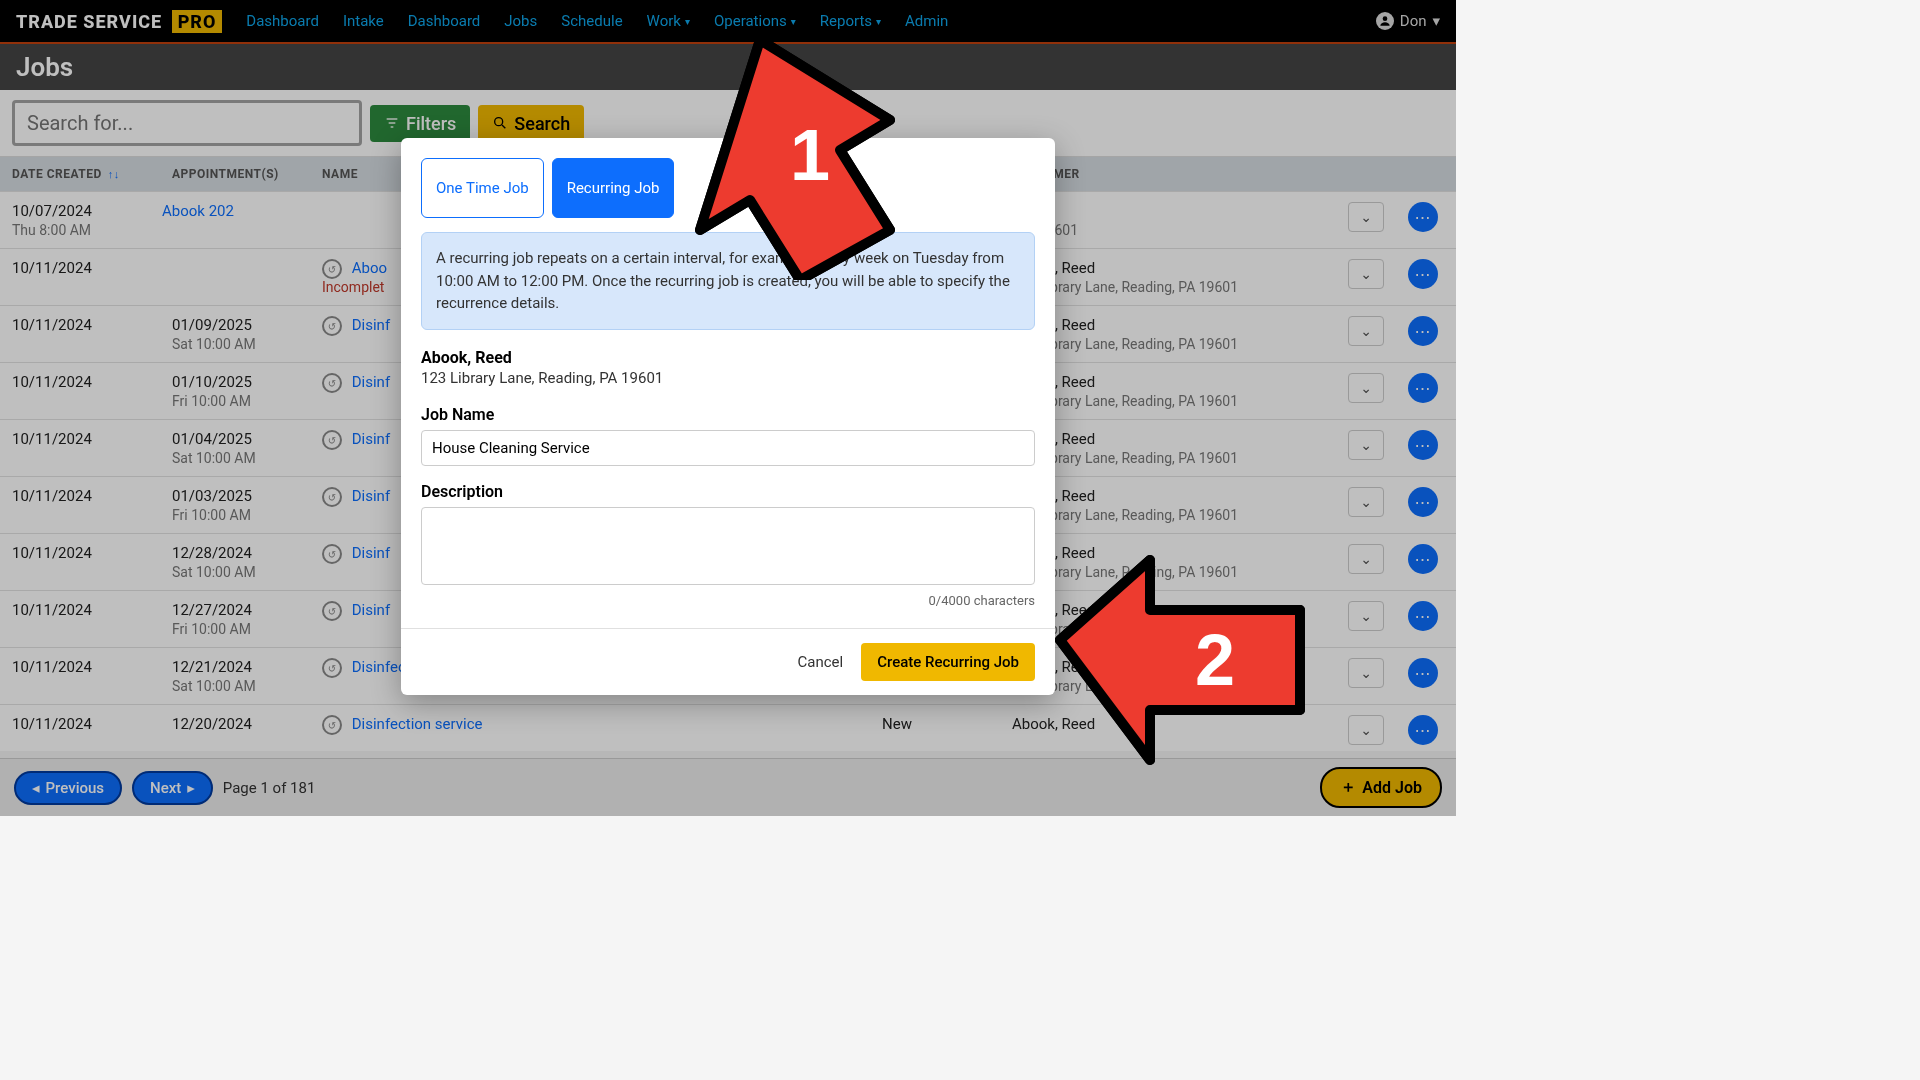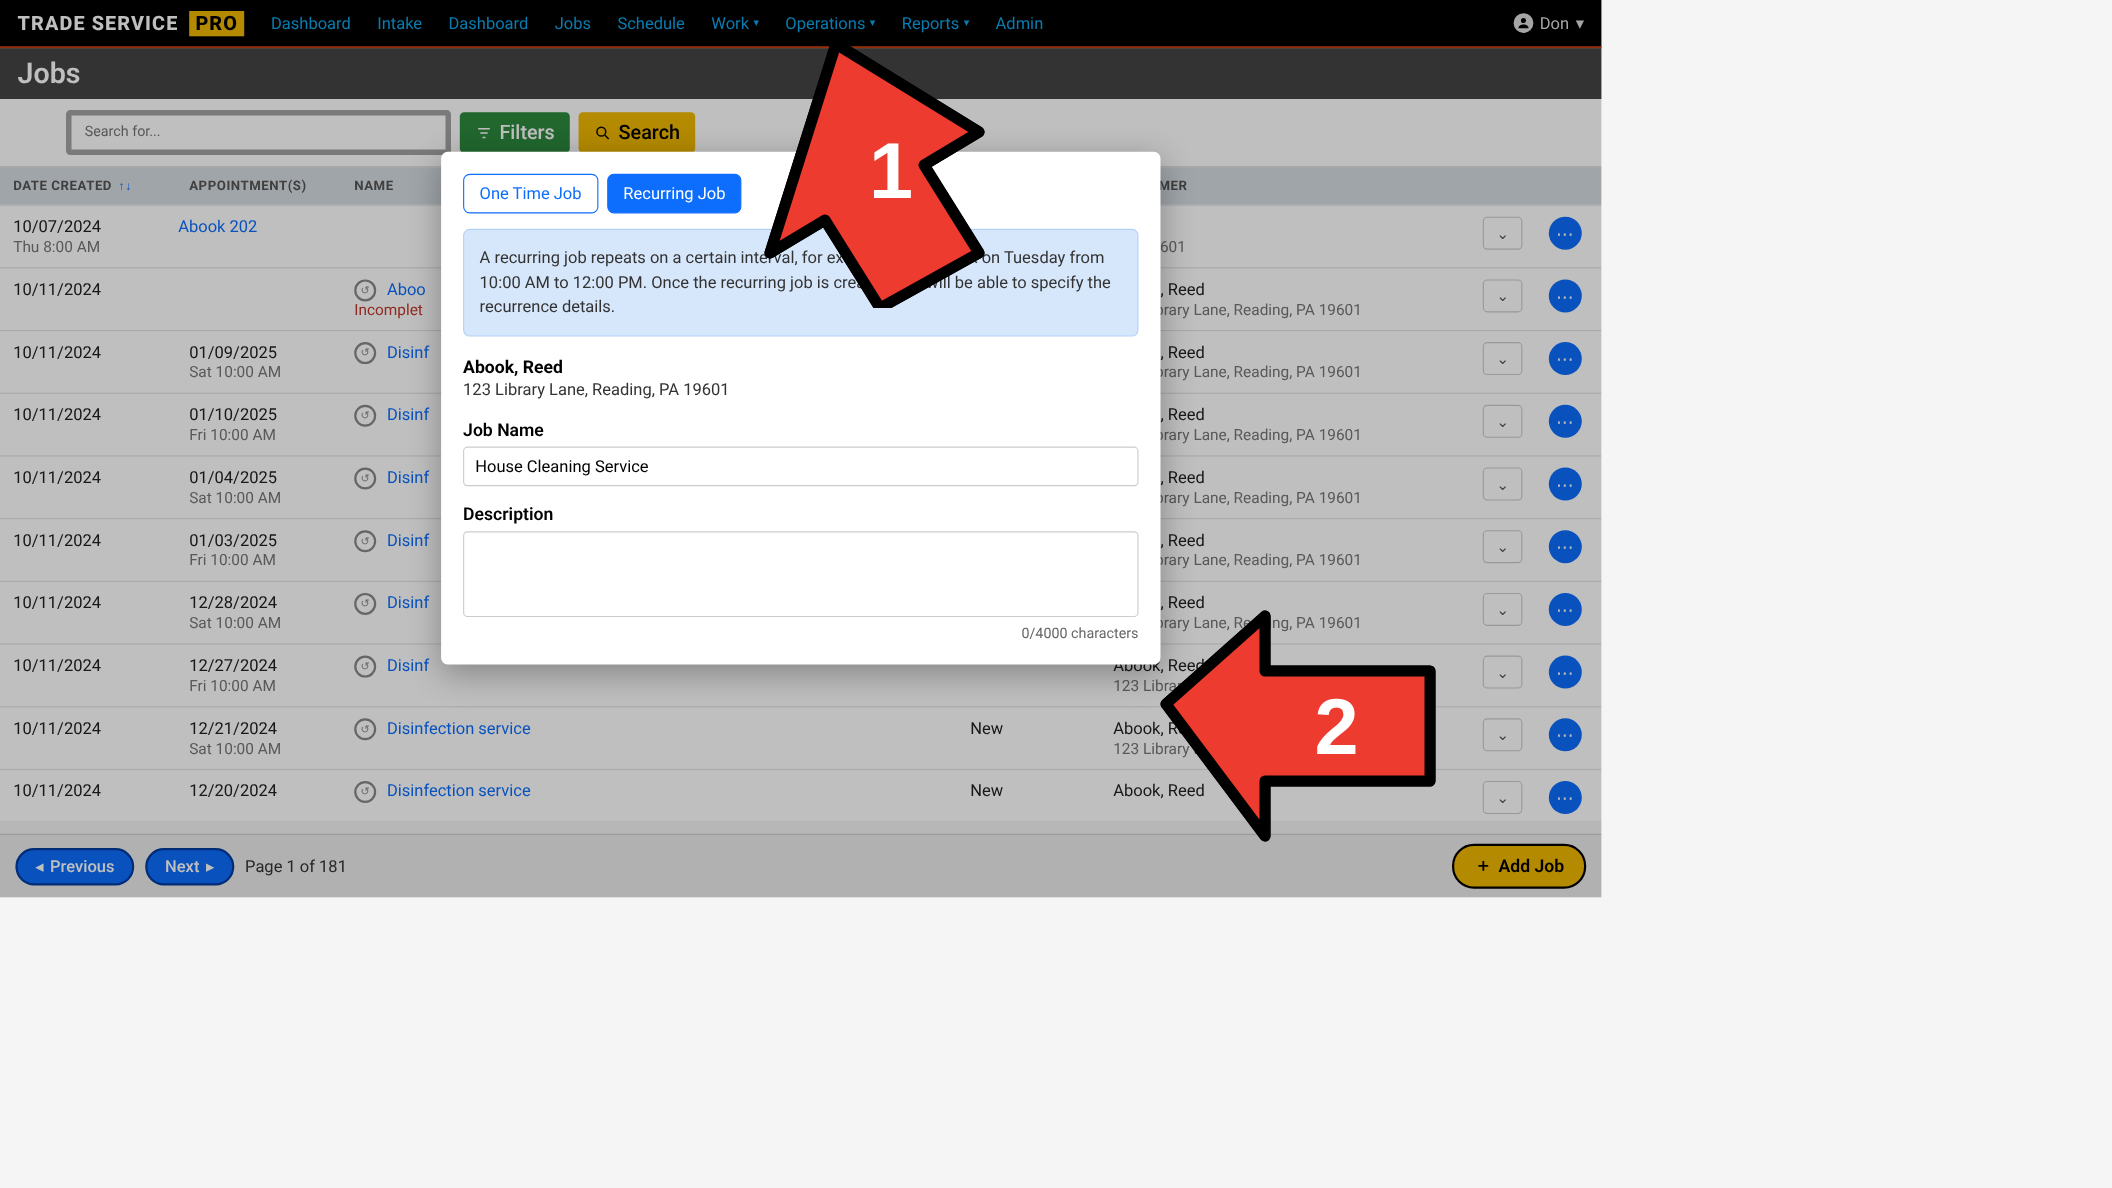--- a/index.html
+++ b/index.html
@@ -13,21 +13,21 @@
 .nav-link { color: #0ea5e9; text-decoration: none; font-size: 15px; display: flex; align-items: center; gap: 4px; }
 .nav-caret::after { content: "▾"; font-size: 10px; }
 .user-menu { color: #ddd; display: flex; align-items: center; gap: 6px; font-size: 15px; }
 .user-icon { width: 18px; height: 18px; border-radius: 50%; background: #ddd; display: inline-flex; align-items: center; justify-content: center; color: #000; font-size: 12px; }
 
 
 .subheader { background: #444; color: #fff; padding: 8px 16px; font-size: 26px; font-weight: 600; }
 
 
 .toolbar { background: #fff; padding: 10px 12px; display: flex; gap: 8px; align-items: center; border-bottom: 1px solid #ddd; }
-.search-input { flex: 0 0 350px; padding: 8px 12px; border: 5px solid #a3a3a3; border-radius: 4px; font-size: 13px; margin-left: 48px; }
+.search-input { flex: 0 0 350px; padding: 8px 12px; border: 3px solid #a3a3a3; border-radius: 4px; font-size: 20px; }
 .btn { padding: 8px 14px; border-radius: 4px; border: none; font-size: 18px; font-weight: 500; display: inline-flex; align-items: center; gap: 6px; cursor: pointer; }
 .btn-filters { background: #2d8a3e; color: #fff; }
 .btn-search { background: #f0b800; color: #000; }
 .icon-sm { width: 16px; height: 16px; }
 
 
 .table-wrap { background: #fff; }
 .thead { display: flex; background: #d6dce2; font-size: 12px; font-weight: 700; color: #555; letter-spacing: 0.5px; }
 .th, .td { padding: 10px 12px; }
 .col-date { width: 160px; }
@@ -51,21 +51,21 @@
 .footer { position: absolute; bottom: 0; left: 0; right: 0; background: #ececec; border-top: 1px solid #ccc; padding: 8px 14px; display: flex; align-items: center; gap: 10px; }
 .pg-btn { background: #0d6efd; color: #fff; border: 2px solid #003a9e; border-radius: 18px; padding: 6px 16px; font-size: 15px; font-weight: 500; display: inline-flex; align-items: center; gap: 6px; }
 .page-info { color: #333; font-size: 15px; }
 .add-job-btn { margin-left: auto; background: #f0b800; color: #000; border: 2px solid #000; border-radius: 20px; padding: 8px 18px; font-size: 16px; font-weight: 600; display: inline-flex; align-items: center; gap: 6px; }
 
 
 .overlay { position: absolute; inset: 0; background: rgba(0,0,0,0.25); display: flex; align-items: flex-start; justify-content: center; padding-top: 138px; }
 .modal { background: #fff; width: 654px; border-radius: 6px; box-shadow: 0 8px 30px rgba(0,0,0,0.3); }
 .modal-body { padding: 20px; }
 .tab-buttons { display: flex; gap: 8px; margin-bottom: 14px; }
-.tab-btn { padding: 8px 14px; border-radius: 6px; font-size: 15px; border: 1px solid #0d6efd; background: #fff; color: #0d6efd; cursor: pointer; }
+.tab-btn { padding: 20px 14px; border-radius: 6px; font-size: 15px; border: 1px solid #0d6efd; background: #fff; color: #0d6efd; cursor: pointer; }
 .tab-btn.active { background: #0d6efd; color: #fff; }
 .info-box { background: #d7e7fb; border: 1px solid #b3d1f5; border-radius: 6px; padding: 14px; font-size: 15px; color: #333; line-height: 1.5; margin-bottom: 18px; }
 .cust-name { font-weight: 700; font-size: 16px; }
 .cust-addr { font-size: 15px; color: #333; margin-top: 2px; margin-bottom: 18px; }
 .field-label { font-weight: 600; font-size: 16px; margin-bottom: 6px; }
 .field-input { width: 100%; padding: 8px 10px; border: 1px solid #ccc; border-radius: 4px; font-size: 15px; margin-bottom: 16px; }
 .field-textarea { width: 100%; height: 78px; padding: 8px 10px; border: 1px solid #ccc; border-radius: 4px; font-size: 15px; resize: none; }
 .char-count { text-align: right; font-size: 13px; color: #666; margin-top: 4px; }
 .modal-footer { border-top: 1px solid #e0e0e0; padding: 14px 20px; display: flex; justify-content: flex-end; gap: 18px; align-items: center; }
 .cancel-link { color: #333; font-size: 15px; cursor: pointer; }
@@ -396,20 +396,24 @@
       </div>
       <div class="info-box">A recurring job repeats on a certain interval, for example, every week on Tuesday from 10:00 AM to 12:00 PM. Once the recurring job is created, you will be able to specify the recurrence details.</div>
       <div class="cust-name">Abook, Reed</div>
       <div class="cust-addr">123 Library Lane, Reading, PA 19601</div>
       <div class="field-label">Job Name</div>
       <input class="field-input" value="House Cleaning Service" style="">
       <div class="field-label">Description</div>
       <textarea class="field-textarea" style=""></textarea>
       <div class="char-count">0/4000 characters</div>
     </div>
+    <div class="modal-footer">
+      <span class="cancel-link">Cancel</span>
+      <button class="create-btn">Create Recurring Job</button>
+    </div>
   </div>
 </div>
 
 <div class="arrow" style="left:660px; top:30px;">
   <svg width="260" height="250" viewBox="0 0 260 250">
     <path d="M 100 10 L 230 90 L 180 120 L 230 200 L 140 250 L 90 170 L 40 200 Z" fill="#ed3b2f" stroke="#000" stroke-width="10" stroke-linejoin="round"></path>
     <text x="150" y="150" class="arrow-num" text-anchor="middle">1</text>
   </svg>
 </div>
 <div class="arrow" style="left:1050px; top:520px;">

